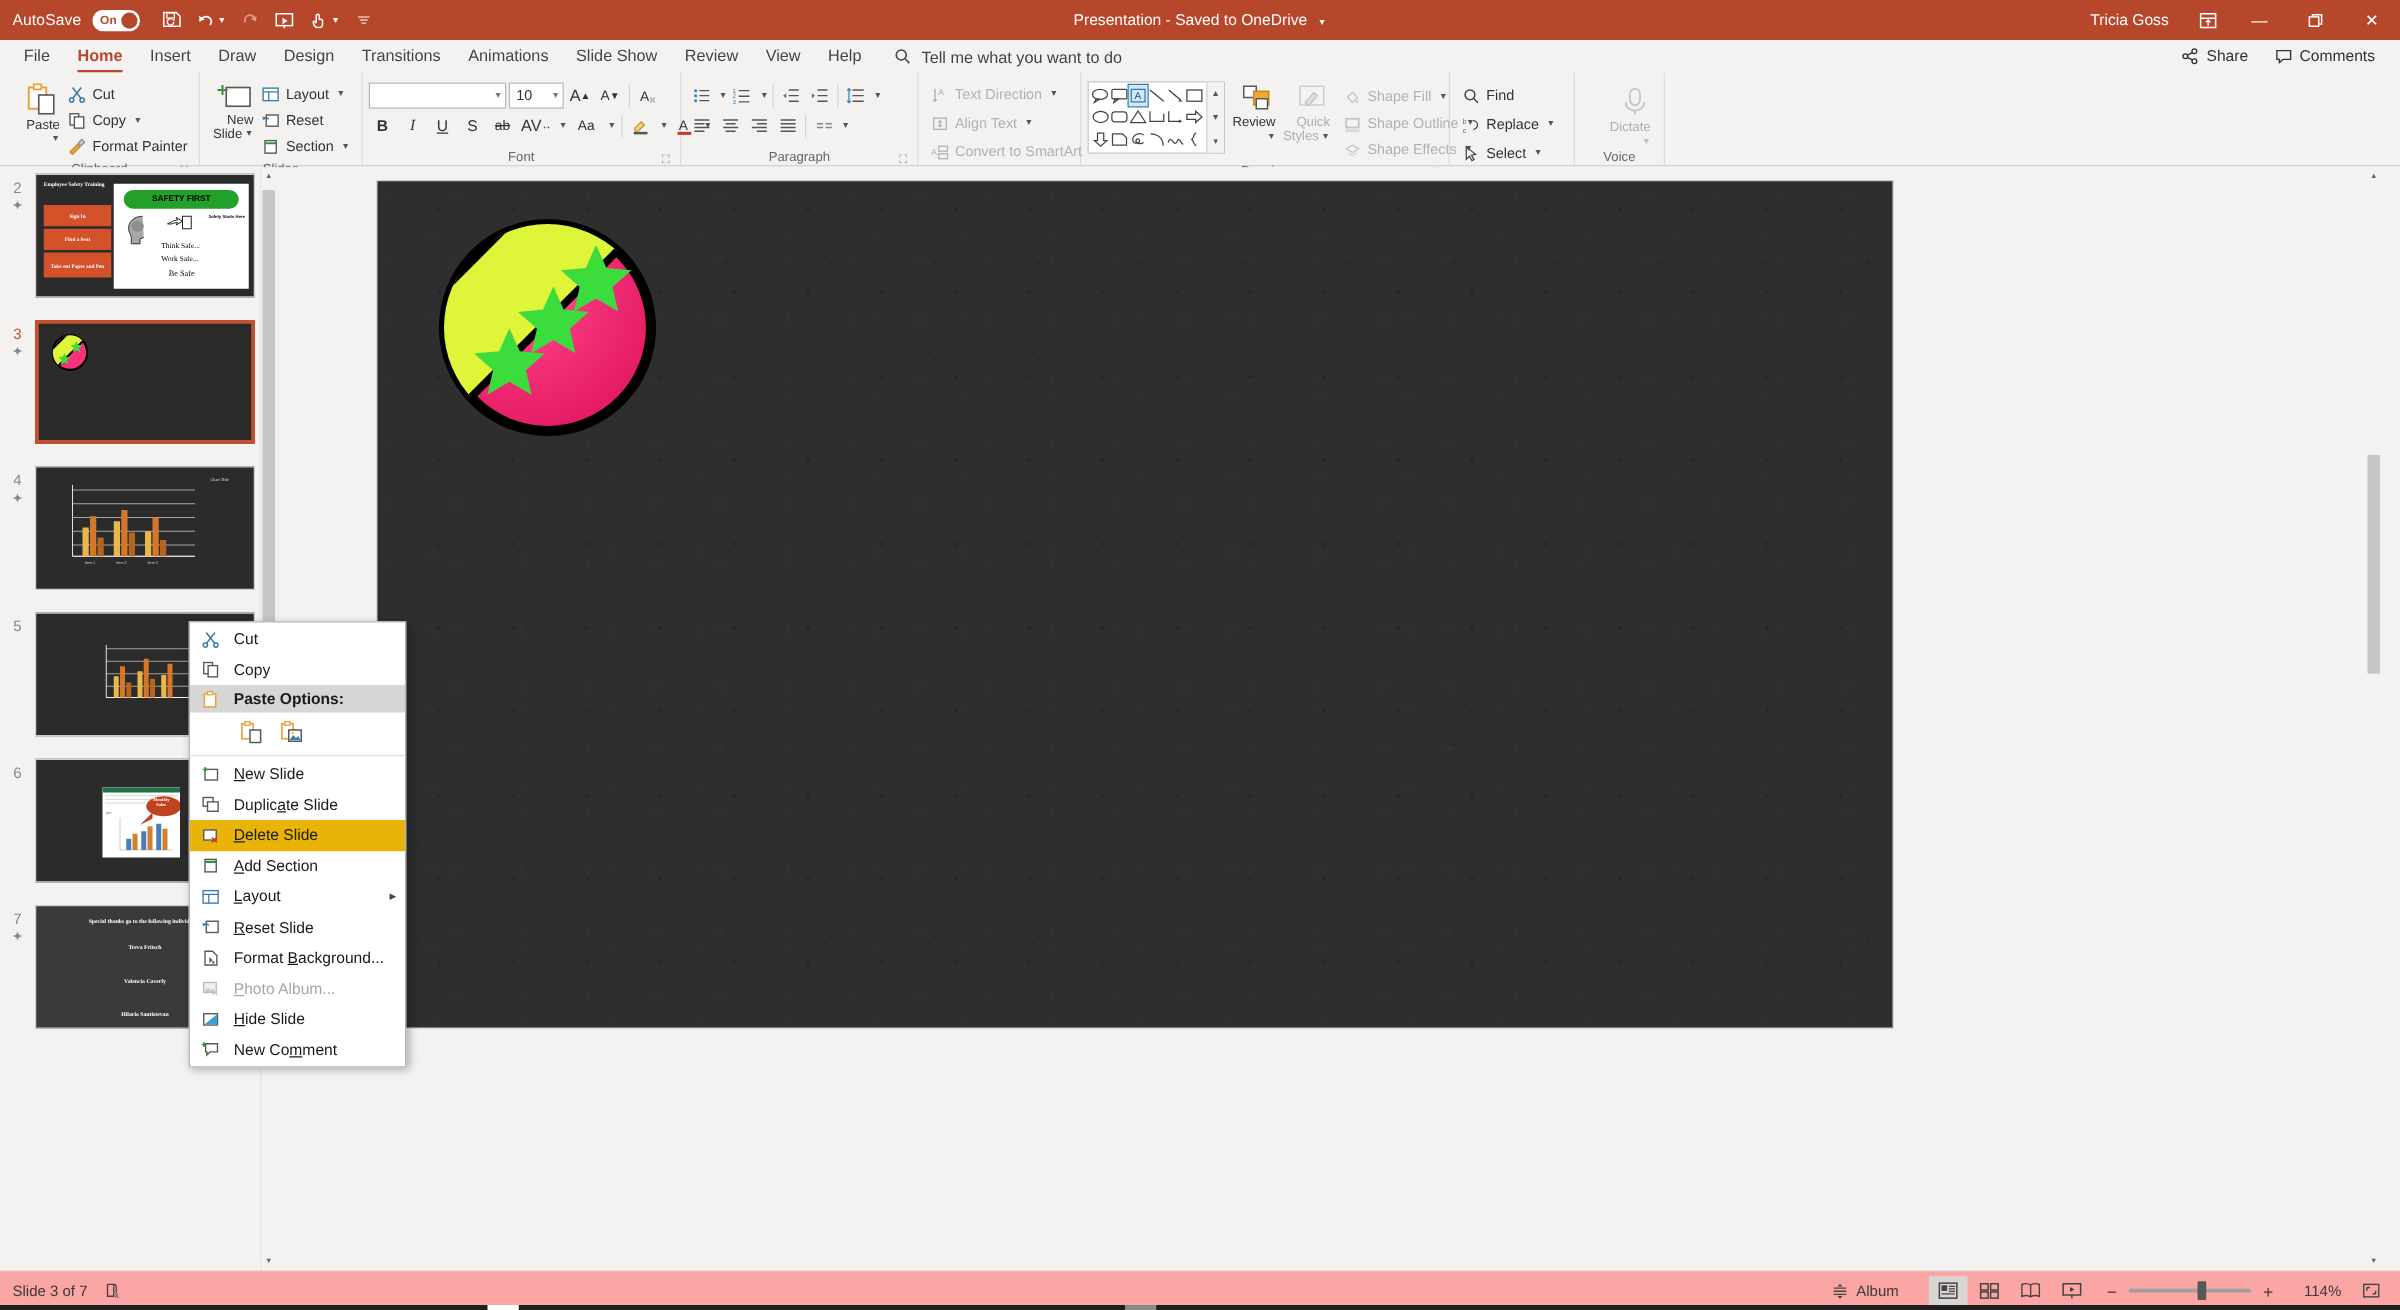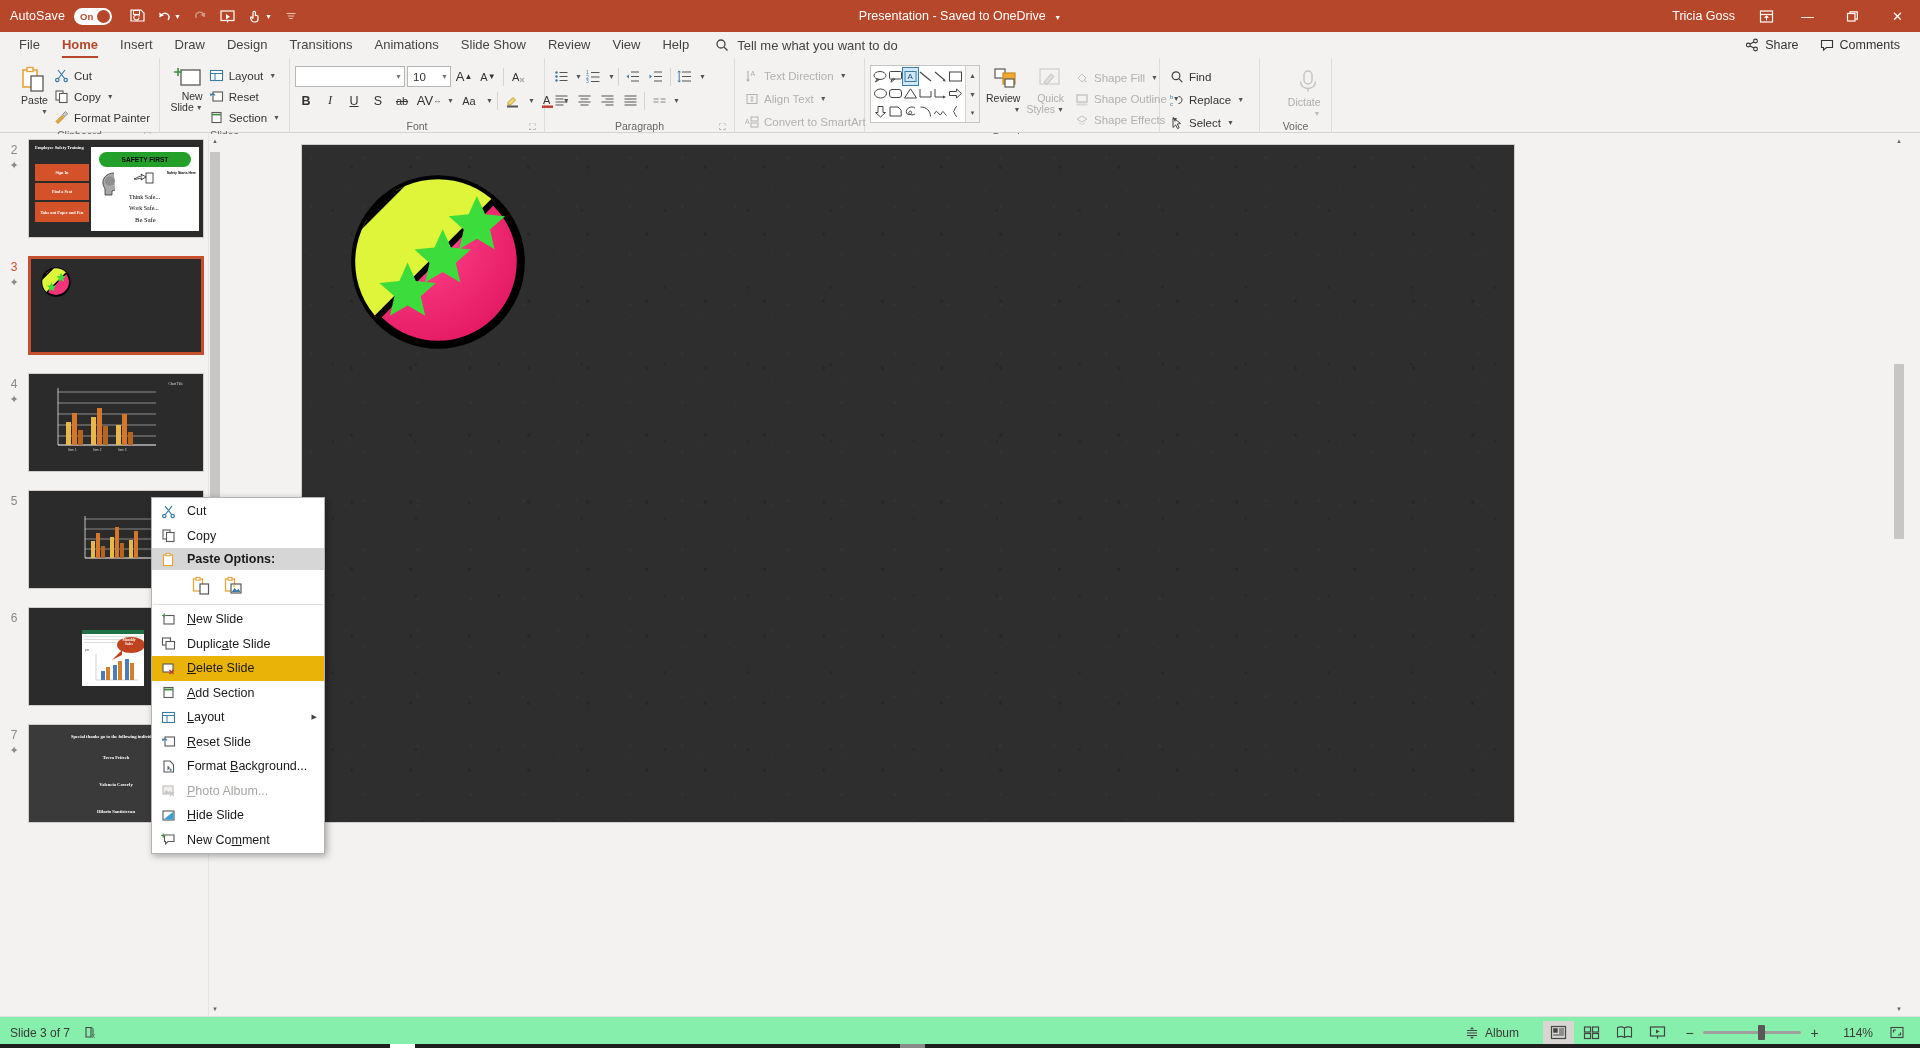--- a/index.html
+++ b/index.html
@@ -202,21 +202,21 @@
     height: 22px; display: flex; align-items: center; padding-left: 8px; gap: 10px;
     background: #d6d6d6; font-weight: bold;
   }
   #paste-icons { display: flex; gap: 6px; padding: 3px 0 4px 36px; }
   .paste-ico {
     width: 26px; height: 25px; display: flex; align-items: center; justify-content: center;
   }
   
   #statusbar {
     position: absolute; left: 0; right: 0; bottom: 0; height: 32px;
-    background: #86efac; display: flex; align-items: center;
+    background: #fca5a5; display: flex; align-items: center;
     font-size: 12px; color: #3b3a39; border-top: 1px solid #e1dfdd;
   }
   #status-left { display: flex; align-items: center; gap: 12px; padding-left: 10px; }
   #status-right { margin-left: auto; display: flex; align-items: center; gap: 2px; padding-right: 8px; }
   .sb-btn { display: flex; align-items: center; gap: 5px; padding: 18px 8px; }
   .view-btn {
     width: 31px; height: 24px; display: flex; align-items: center; justify-content: center;
   }
   .view-btn.active { background: #d8d5d3; }
   #zoomslider { display: flex; align-items: center; gap: 7px; padding: 0 8px; }

